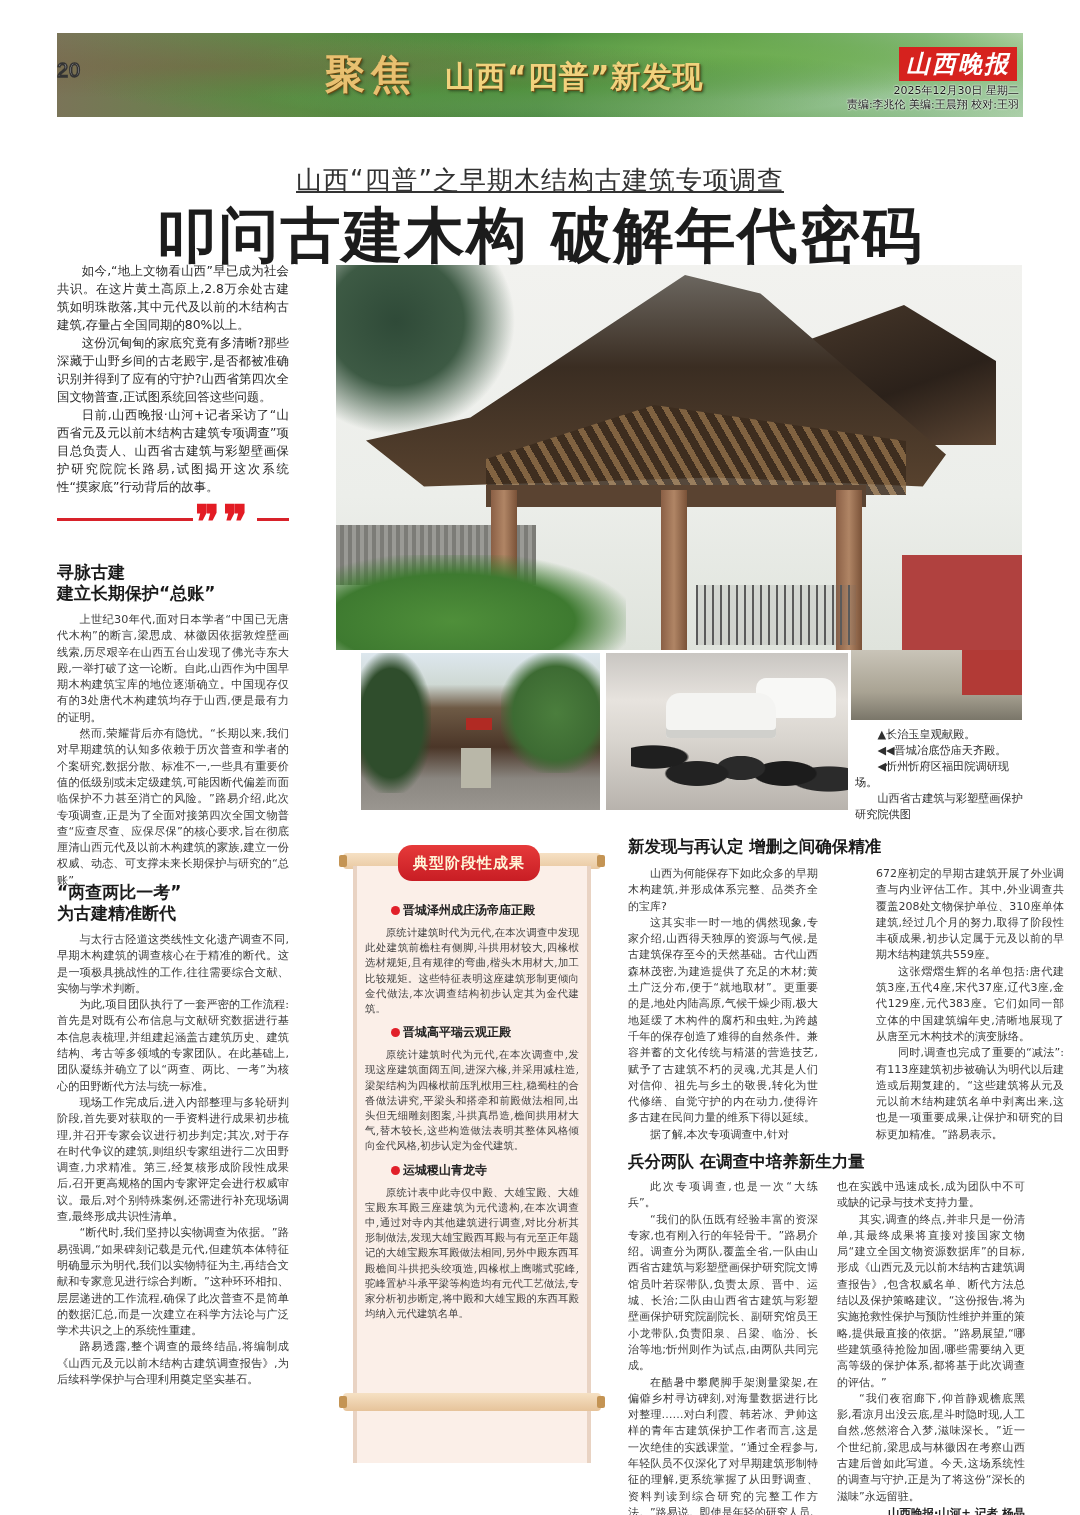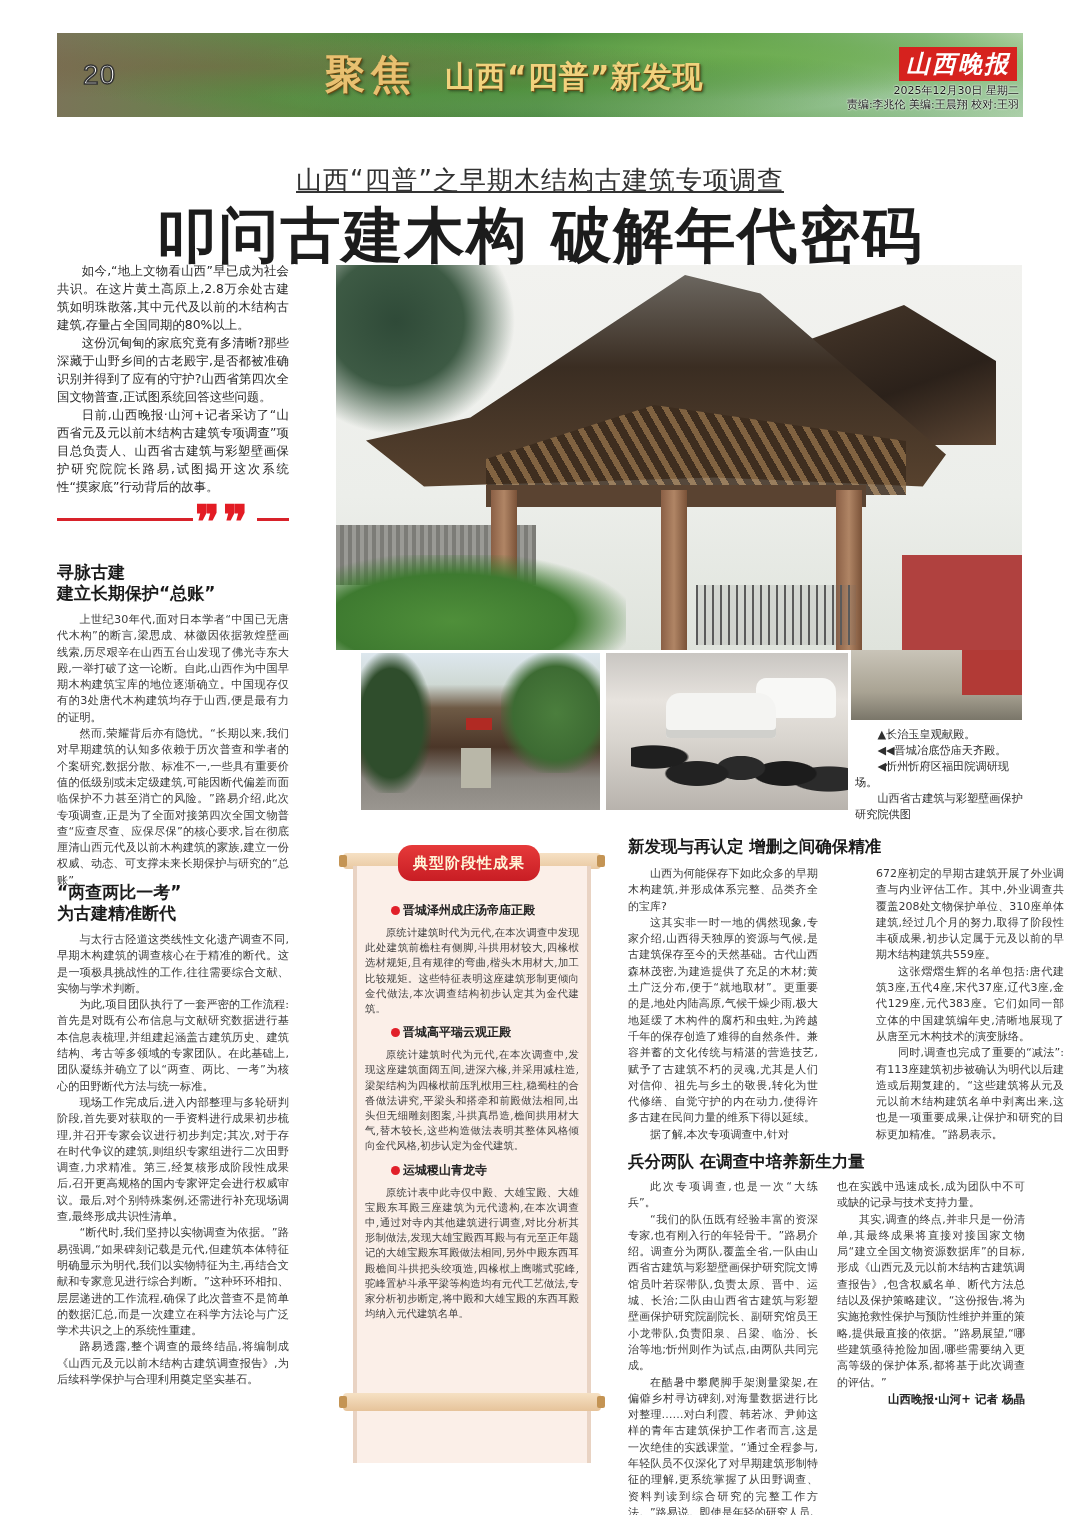--- a/index.html
+++ b/index.html
@@ -11,21 +11,21 @@
     position: absolute; left: 57px; top: 33px; width: 966px; height: 84px;
     background:
       radial-gradient(ellipse at 15% 40%, rgba(120,100,70,0.55) 0%, rgba(120,100,70,0) 45%),
       radial-gradient(ellipse at 45% 60%, #4d8f3a 0%, rgba(77,143,58,0) 55%),
       radial-gradient(ellipse at 70% 30%, #6fae52 0%, rgba(111,174,82,0) 50%),
       radial-gradient(ellipse at 90% 70%, #9cc79b 0%, rgba(156,199,155,0) 55%),
       linear-gradient(90deg, #7a7458 0%, #5e8a45 25%, #3f7f35 50%, #5f9e4a 70%, #8dbd8a 90%, #b9d6b4 100%);
     overflow: hidden;
   }
   .banner .page-num {
-    position: absolute; left: 26px; top: 26px; font-size: 28px; color: #ffffff;
+    position: absolute; left: 0; top: 26px; font-size: 20px; color: #ffffff;
     -webkit-text-stroke: 1.5px #333; font-family: "Liberation Sans", sans-serif; letter-spacing: 1px;
   }
   .banner .focus {
     position: absolute; left: 268px; top: 14px; font-size: 40px; color: #e8c070;
     font-family: "DejaVu Serif", serif; font-weight: bold; letter-spacing: 6px;
     text-shadow: 1px 1px 0 #6b4a10, 2px 2px 3px rgba(0,0,0,0.4);
   }
   .banner .section {
     position: absolute; left: 388px; top: 24px; font-size: 30px; color: #f1d27d;
     font-weight: bold; letter-spacing: 1px;
@@ -267,14 +267,15 @@
 
 <h3 class="sec4-title">兵分两队 在调查中培养新生力量</h3>
 <div class="col-r1 s4a">
   <p>此次专项调查,也是一次“大练兵”。</p>
   <p>“我们的队伍既有经验丰富的资深专家,也有刚入行的年轻骨干。”路易介绍。调查分为两队,覆盖全省,一队由山西省古建筑与彩塑壁画保护研究院文博馆员叶若琛带队,负责太原、晋中、运城、长治;二队由山西省古建筑与彩塑壁画保护研究院副院长、副研究馆员王小龙带队,负责阳泉、吕梁、临汾、长治等地;忻州则作为试点,由两队共同完成。</p>
   <p>在酷暑中攀爬脚手架测量梁架,在偏僻乡村寻访碑刻,对海量数据进行比对整理……对白利霞、韩若冰、尹帅这样的青年古建筑保护工作者而言,这是一次绝佳的实践课堂。“通过全程参与,年轻队员不仅深化了对早期建筑形制特征的理解,更系统掌握了从田野调查、资料判读到综合研究的完整工作方法。”路易说。即使是年轻的研究人员,</p>
 </div>
 <div class="col-r2 s4b">
   <p class="nobreak-indent">也在实践中迅速成长,成为团队中不可或缺的记录与技术支持力量。</p>
   <p>其实,调查的终点,并非只是一份清单,其最终成果将直接对接国家文物局“建立全国文物资源数据库”的目标,形成《山西元及元以前木结构古建筑调查报告》,包含权威名单、断代方法总结以及保护策略建议。“这份报告,将为实施抢救性保护与预防性维护并重的策略,提供最直接的依据。”路易展望,“哪些建筑亟待抢险加固,哪些需要纳入更高等级的保护体系,都将基于此次调查的评估。”</p>
+  <p>“我们夜宿廊下,仰首静观檐底黑影,看凉月出没云底,星斗时隐时现,人工自然,悠然溶合入梦,滋味深长。”近一个世纪前,梁思成与林徽因在考察山西古建后曾如此写道。今天,这场系统性的调查与守护,正是为了将这份“深长的滋味”永远留驻。</p>
   <div class="byline">山西晚报·山河+ 记者 杨晶</div>
 </div>
 
 </body></html>

